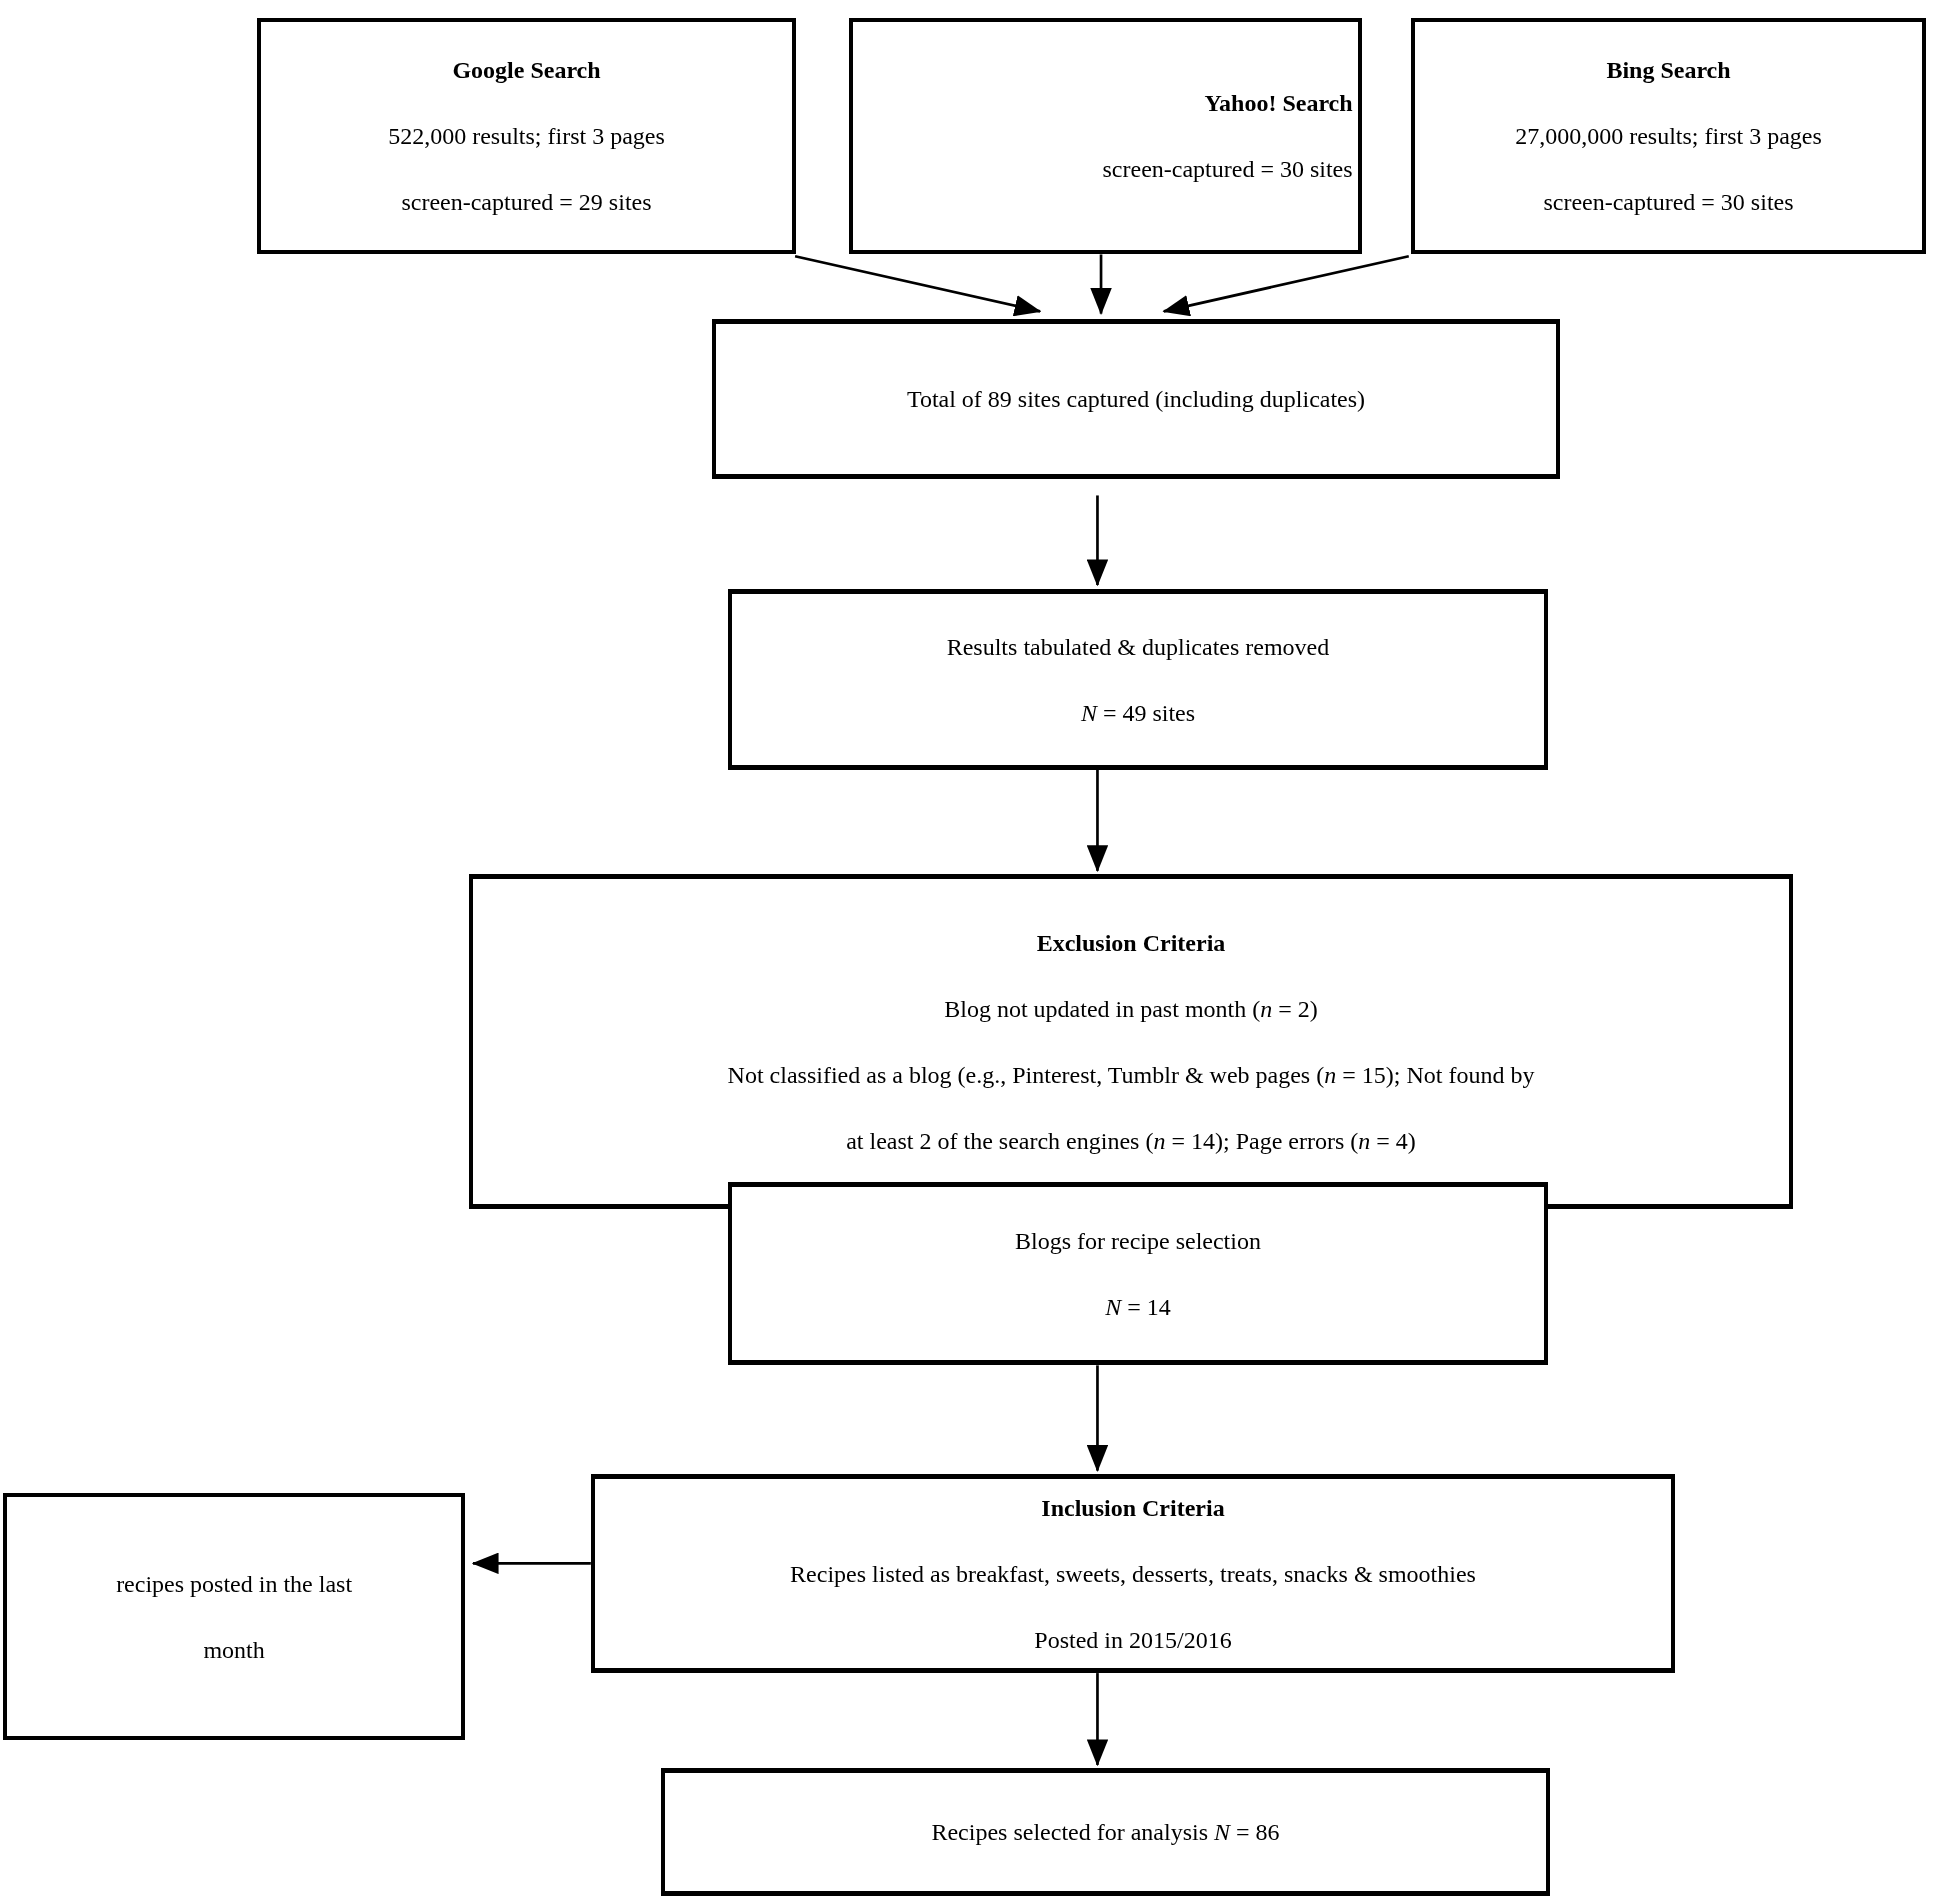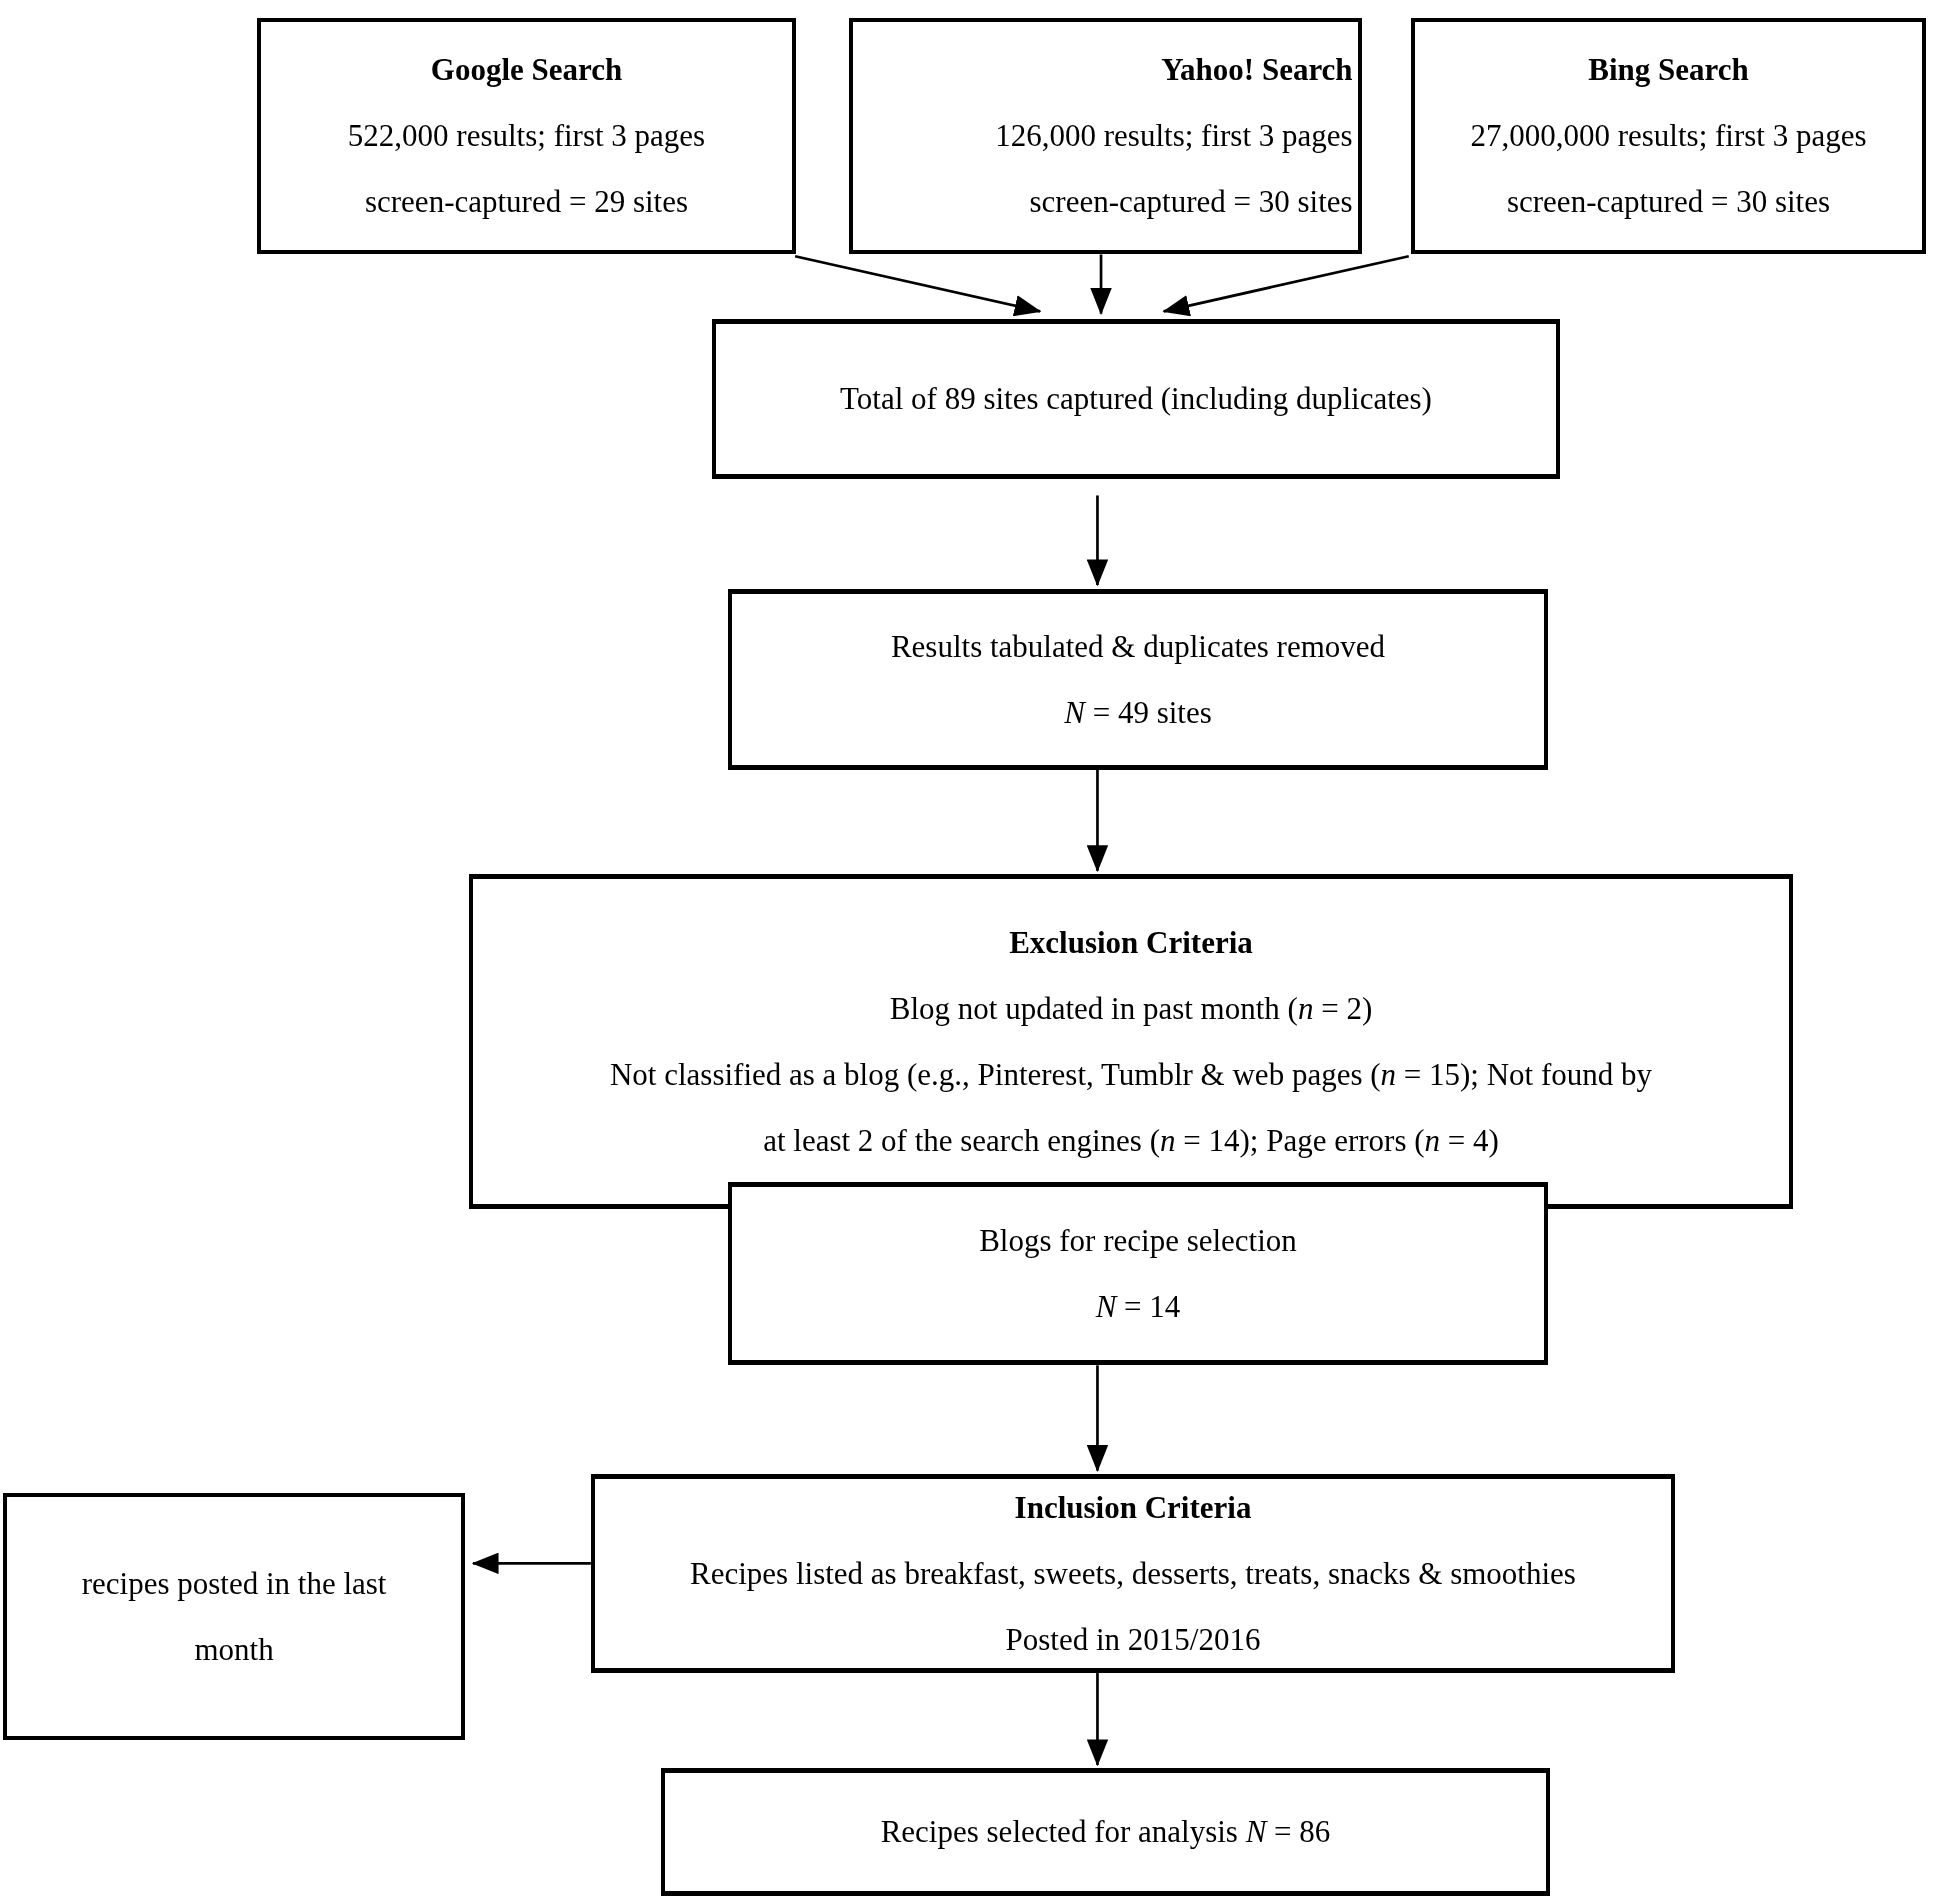--- a/index.html
+++ b/index.html
@@ -6,21 +6,21 @@
     margin: 0;
     padding: 0;
     background: #ffffff;
   }
   #figure {
     position: relative;
     width: 1936px;
     height: 1902px;
     background: #ffffff;
     font-family: "Liberation Serif", "DejaVu Serif", serif;
-    font-size: 31px;
+    font-size: 24px;
     line-height: 66px;
     color: #000000;
   }
   .box {
     position: absolute;
     box-sizing: border-box;
     border: 4px solid #000000;
     background: #ffffff;
     display: flex;
     flex-direction: column;
@@ -83,21 +83,20 @@
   </svg>
 
   <div class="box" id="b-google">
     <div class="ln bold">Google Search</div>
     <div class="ln">522,000 results; first 3 pages</div>
     <div class="ln">screen-captured = 29 sites</div>
   </div>
 
   <div class="box" id="b-yahoo">
     <div class="ln bold">Yahoo! Search</div>
-    <div class="ln">126,000 results; first 3 pages</div>
     <div class="ln">screen-captured = 30 sites</div>
   </div>
 
   <div class="box" id="b-bing">
     <div class="ln bold">Bing Search</div>
     <div class="ln">27,000,000 results; first 3 pages</div>
     <div class="ln">screen-captured = 30 sites</div>
   </div>
 
   <div class="box spine" id="b-total">

